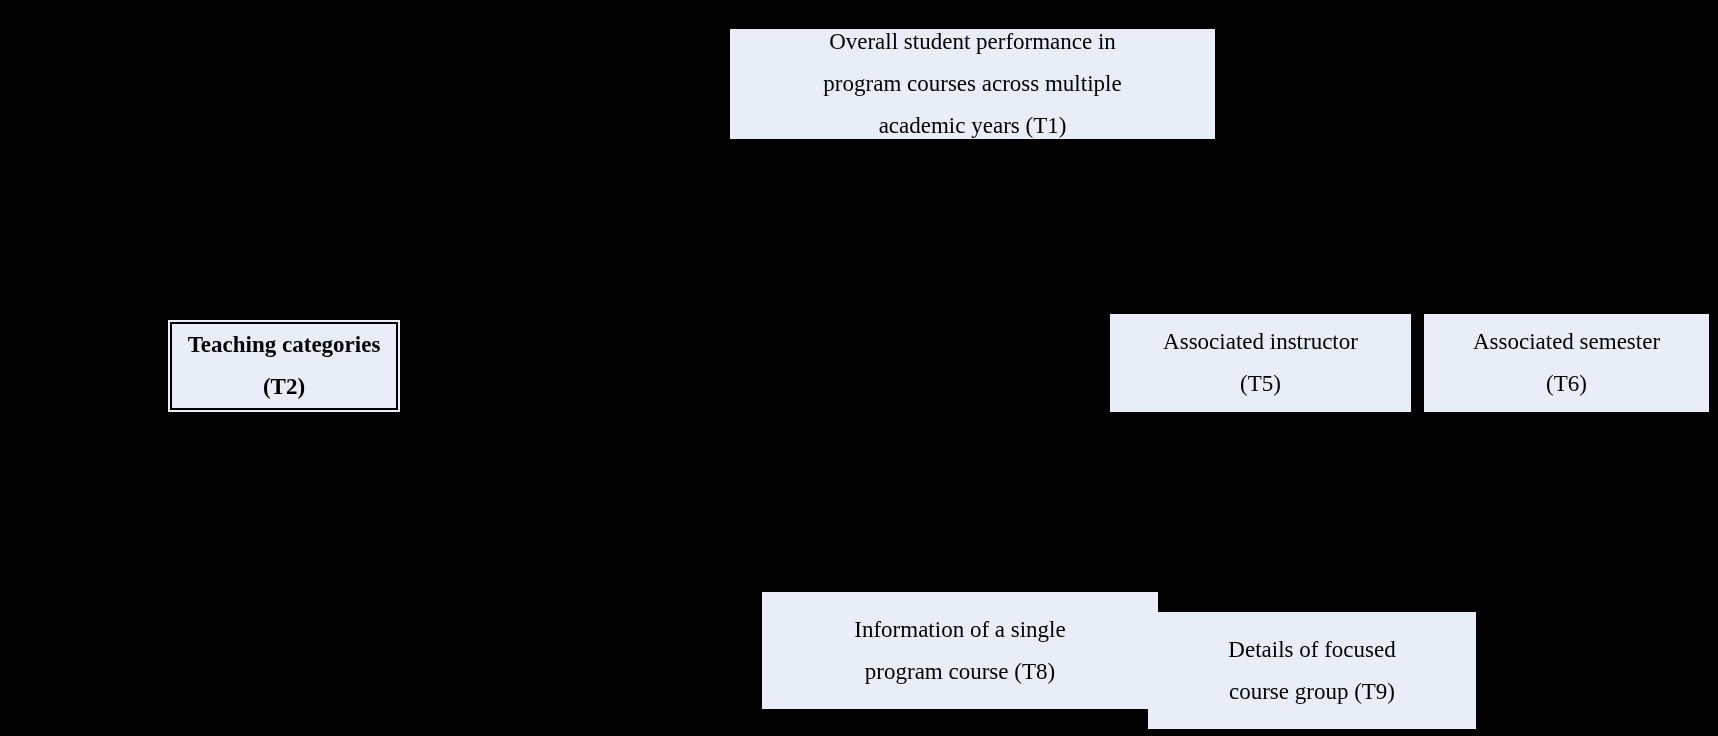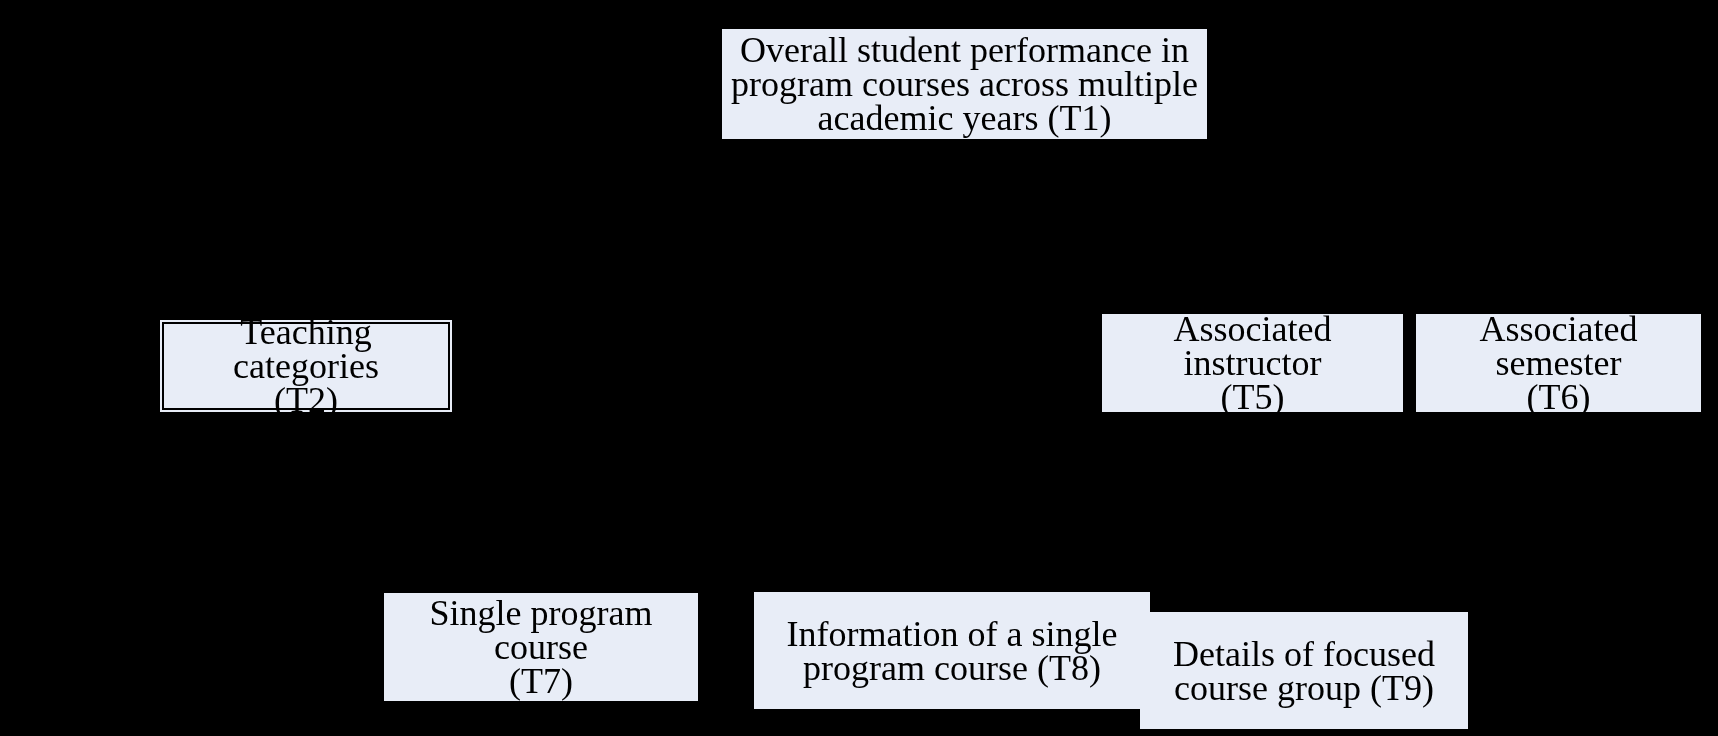--- a/index.html
+++ b/index.html
@@ -17,33 +17,34 @@
   }
   .node {
     position: absolute;
     display: flex;
     align-items: center;
     justify-content: center;
     text-align: center;
     box-sizing: border-box;
     background: var(--fill, #e8edf7);
     color: var(--text, #000000);
-    font-size: 36px;
-    line-height: 34px;
+    font-size: 23px;
+    line-height: 42px;
     white-space: pre-line;
     padding: 2px 8px;
+    margin-left: 8px;
   }
   
   .node--outlined {
     border: 2px solid var(--border, #000000);
     box-shadow: 0 0 0 2px var(--fill, #e8edf7);
   }
   
   .n1 { left: 722px;  top: 29px;  width: 485px; height: 110px; }
-  .n2 { left: 162px;  top: 322px; width: 288px; height: 88px;  }
+  .n2 { left: 162px;  top: 322px; width: 228px; height: 88px; font-weight: bold;  }
   .n3 { left: 462px;  top: 322px; width: 260px; height: 88px;  }
   .n4 { left: 732px;  top: 322px; width: 318px; height: 88px;  }
   .n5 { left: 1102px; top: 314px; width: 301px; height: 98px;  }
   .n6 { left: 1416px; top: 314px; width: 285px; height: 98px;  }
   .n7 { left: 384px;  top: 593px; width: 314px; height: 108px; }
   .n8 { left: 754px;  top: 592px; width: 396px; height: 117px; }
   .n9 { left: 1140px; top: 612px; width: 328px; height: 117px; }
 </style>
 </head>
 <body>
@@ -51,19 +52,17 @@
 <div class="stage">
   <div class="node n1">Overall student performance in
 program courses across multiple
 academic years (T1)</div>
   <div class="node n2 node--outlined">Teaching categories
 (T2)</div>
   <div class="node n5">Associated instructor
 (T5)</div>
   <div class="node n6">Associated semester
 (T6)</div>
-  <div class="node n7">Single program course
-(T7)</div>
   <div class="node n8">Information of a single
 program course (T8)</div>
   <div class="node n9">Details of focused
 course group (T9)</div>
 </div>
 
 </body></html>

